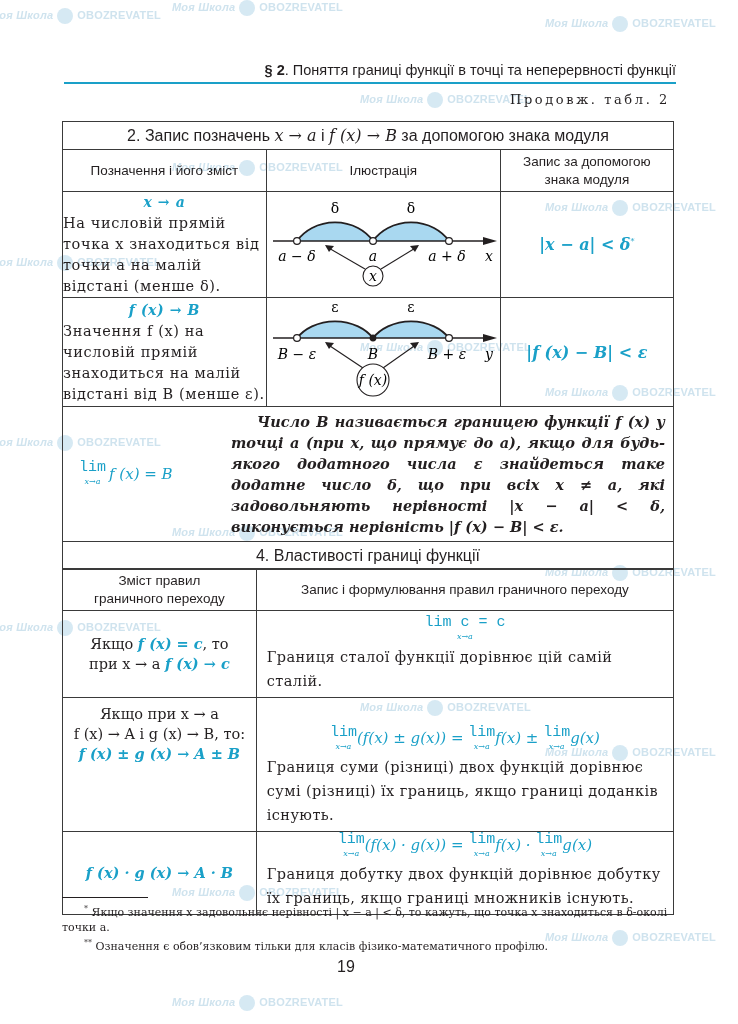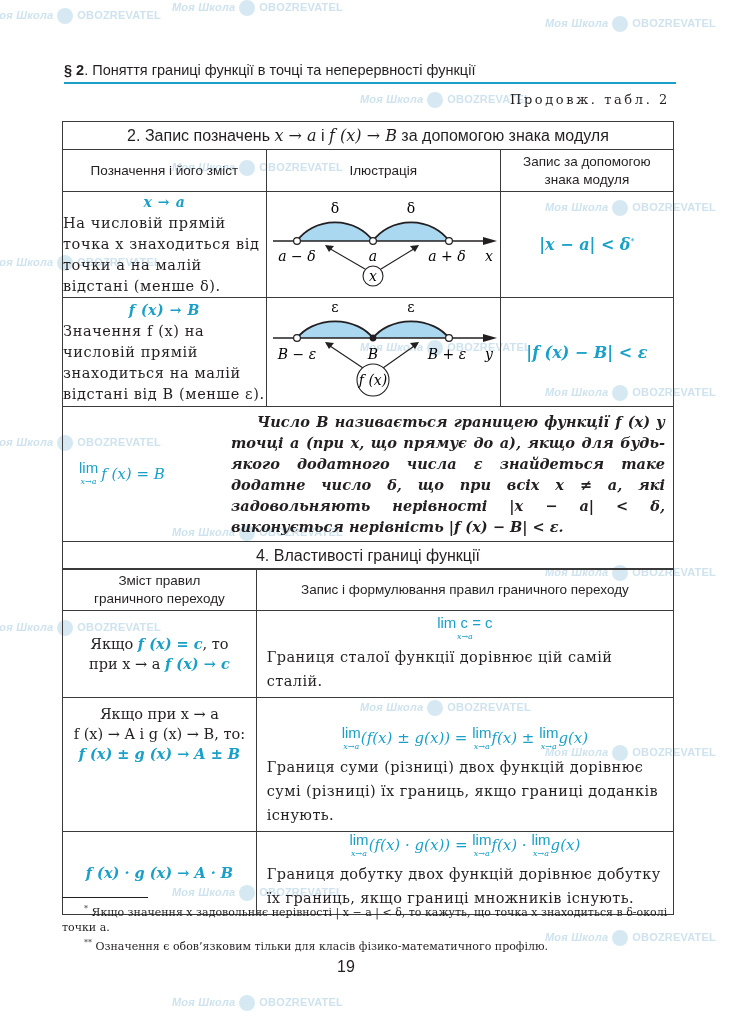--- a/index.html
+++ b/index.html
@@ -3,39 +3,39 @@
 <meta charset="utf-8">
 <style>
   html, body { margin:0; padding:0; }
   body { width:738px; height:1024px; background:#ffffff; position:relative; overflow:hidden;
          font-family:"DejaVu Serif", serif; color:#231f20; }
   .wm { position:absolute; font-family:"Liberation Sans", sans-serif; color:#cfe3ee; font-size:11px;
         font-weight:bold; letter-spacing:0.2px; white-space:nowrap; pointer-events:none; z-index:0; }
   .wm .logo { display:inline-block; width:16px; height:16px; border-radius:50%; background:#d6e9f3;
               vertical-align:middle; margin:0 4px; }
   .wm i { font-style:italic; }
-  .header { position:absolute; left:64px; top:62px; width:612px; text-align:left;
+  .header { position:absolute; left:64px; top:62px; width:612px; text-align:right;
             font-family:"Liberation Sans", sans-serif; font-size:14.5px; color:#231f20; z-index:2; }
   .header b { font-weight:bold; }
   .header-rule { position:absolute; left:64px; top:82px; width:612px; height:2px; background:#1aa0c8; z-index:2; }
   .contd { position:absolute; right:68px; top:92px; font-family:"DejaVu Serif", serif; font-size:13px;
            letter-spacing:2.6px; color:#231f20; z-index:2; }
   table.main { position:absolute; left:62px; top:121px; width:612px; border-collapse:collapse; z-index:2; }
   table.main td { border:1.5px solid #3a3a3a; padding:0; vertical-align:middle; }
   .sect { font-family:"Liberation Sans", sans-serif; font-size:16px; text-align:center; height:27px; color:#231f20; }
   .colhead { font-family:"Liberation Sans", sans-serif; font-size:13.5px; text-align:center; color:#231f20; line-height:18px; }
   .math { font-family:"DejaVu Serif", serif; font-style:italic; }
   .blue { color:#1aa0c8; }
   .bluebold { color:#1aa0c8; font-weight:bold; font-family:"DejaVu Serif", serif; font-style:italic; }
   .desc { font-family:"DejaVu Serif", serif; font-size:14.5px; line-height:21px; padding:2px 6px 2px 7px; letter-spacing:0.6px; }
   .desc .ttl { text-align:center; display:block; font-size:14px; }
   .modexpr { text-align:center; font-size:16px; font-family:"DejaVu Serif", serif; }
   .def { font-family:"DejaVu Serif", serif; font-style:italic; font-size:14.5px; line-height:21px; padding:4px 8px 4px 4px; text-align:justify; }
   .lim { display:inline-block; text-align:center; vertical-align:middle; line-height:12px; }
-  .lim .l { font-family:Liberation Sans, sans-serif; font-size:15px; display:block; line-height:16px; font-style:normal; }
+  .lim .l { font-family:Liberation Mono, monospace; font-size:15px; display:block; line-height:16px; font-style:normal; }
   .lim .s { font-family:"DejaVu Serif", serif; font-size:8px; display:block; font-style:italic; }
   .rulecell { font-family:"DejaVu Serif", serif; font-size:14.5px; line-height:20px; text-align:center; padding:4px 2px; }
   .formula { text-align:center; font-family:"DejaVu Serif", serif; font-size:15px; color:#1aa0c8; padding-top:4px; }
   .formula .f { font-style:italic; }
   .explain { font-family:"DejaVu Serif", serif; font-size:14.5px; line-height:24px; padding:2px 8px 4px 10px; letter-spacing:0.4px; }
   .fn-rule { position:absolute; left:62px; top:897px; width:86px; height:1px; background:#231f20; z-index:2; }
   .footnotes { position:absolute; left:62px; top:901px; width:614px; font-family:"DejaVu Serif", serif; font-size:11px; line-height:15px; z-index:2; }
   .footnotes p { margin:0; text-indent:22px; }
   .pagenum { position:absolute; left:0; width:692px; top:958px; text-align:center; font-family:"Liberation Sans", sans-serif; font-size:16px; z-index:2; }
   sup { font-size:8px; }

